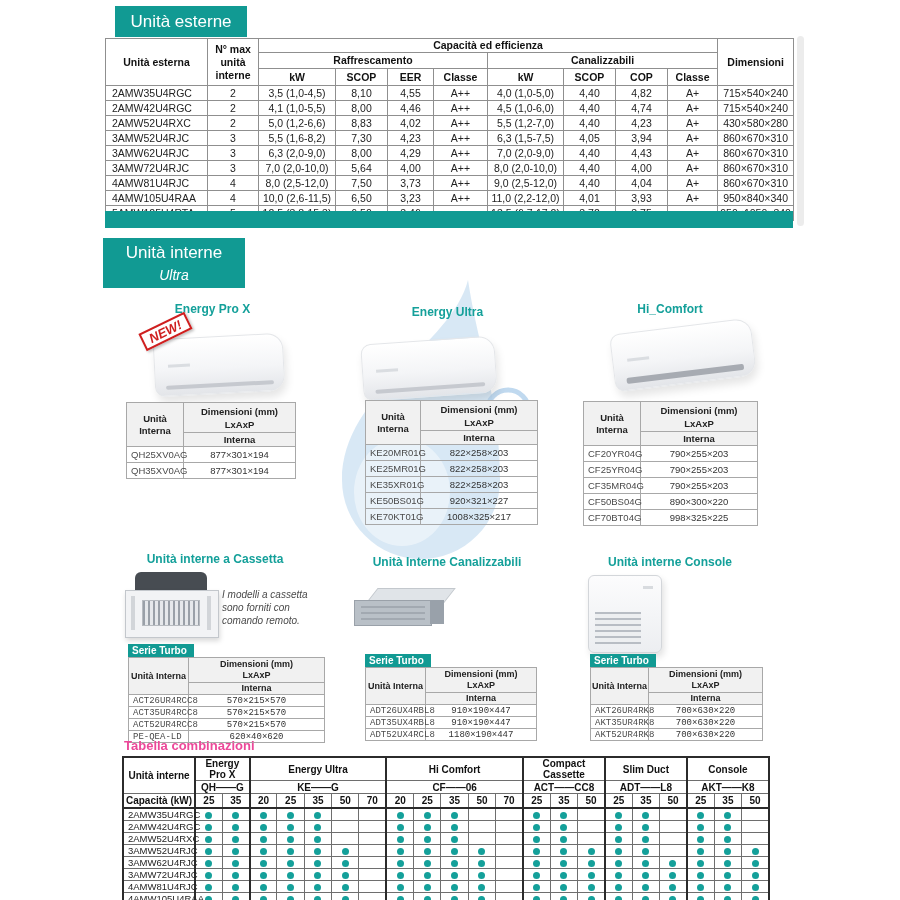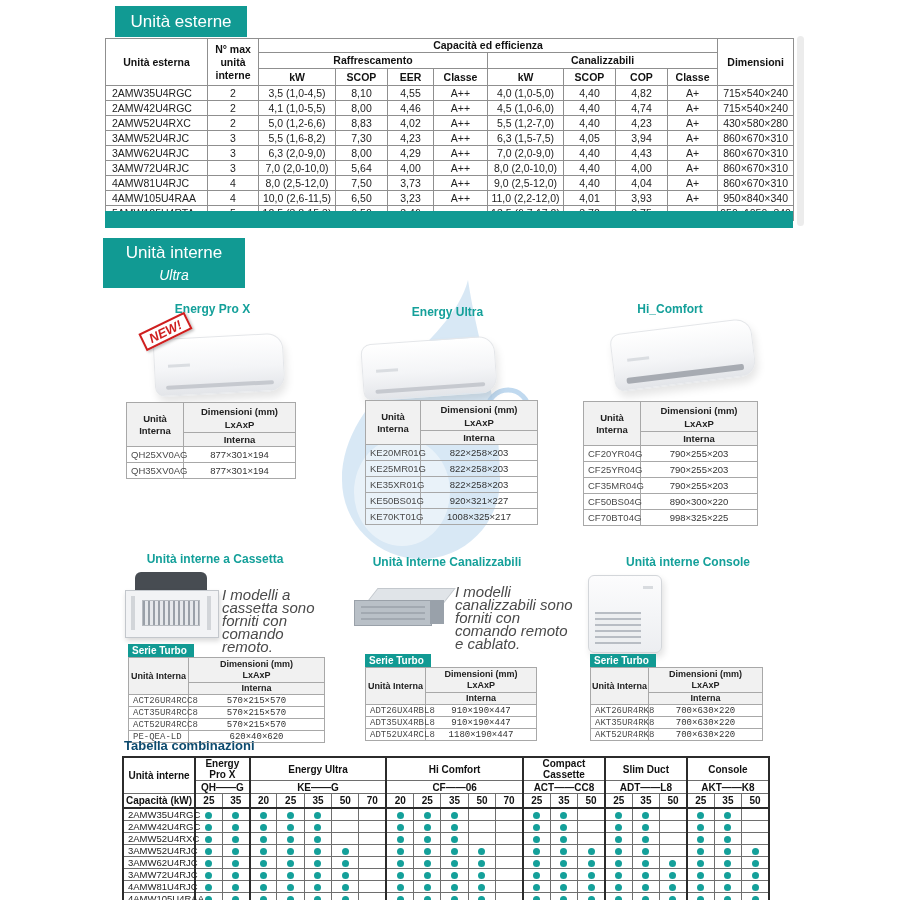--- a/index.html
+++ b/index.html
@@ -6,21 +6,21 @@
   .page{position:relative;width:900px;height:900px;background:#fff;overflow:hidden;
         font-family:"Liberation Sans",sans-serif;color:#1a1a1a;}
   
   .teal-box{position:absolute;background:#119a93;color:#fff;}
   #outdoor-title-box{left:115px;top:6px;width:132px;height:31px;font-size:17px;line-height:31px;text-align:center;}
   #indoor-title-box{left:103px;top:238px;width:142px;height:50px;text-align:center;}
   #indoor-title-box .l1{font-size:17px;line-height:26px;margin-top:2px;}
   #indoor-title-box .l2{font-size:14px;font-style:italic;line-height:18px;}
   .prod-label{position:absolute;color:#14a09a;font-weight:bold;font-size:12px;text-align:center;}
   .sec-title{position:absolute;color:#14a09a;font-weight:bold;font-size:12px;text-align:center;}
-  .combo-title{position:absolute;left:124px;top:738px;color:#0c4a6e;font-weight:bold;font-size:13px;}
+  .combo-title{position:absolute;left:124px;top:738px;color:#ec4899;font-weight:bold;font-size:13px;}
   .serie-bar{position:absolute;background:#119a93;color:#fff;font-weight:bold;font-size:10px;
              width:62px;height:13px;line-height:13px;padding-left:4px;}
   
   #outdoor-table{position:absolute;left:105px;top:38px;}
   #outdoor-table table{border-collapse:collapse;table-layout:fixed;width:688px;font-size:10.5px;}
   #outdoor-table th,#outdoor-table td{border:1px solid #8f8f8f;text-align:center;padding:0;line-height:13px;}
   #outdoor-table th{font-weight:bold;color:#111;}
   #outdoor-table tr.hA th{height:13px;}
   #outdoor-table tr.hB th{height:15px;}
   #outdoor-table tr.hC th{height:16px;}
@@ -38,21 +38,21 @@
   .spec-table .spec-sub-h{height:13px;line-height:13px;}
   .spec-table td.spec-code{text-align:left;padding-left:4px;color:#4a4a4a;}
   .spec-table td.spec-dim{text-align:center;color:#333;}
   .spec-table.tall td{height:15px;}
   .spec-table.mid td{height:15px;}
   .spec-table.small{font-size:9px;}
   .spec-table.small td{height:11px;font-family:Liberation Mono, monospace;}
   .spec-table.small .spec-dim-h{height:24px;line-height:11px;}
   .spec-table.small .spec-sub-h{height:11px;line-height:11px;}
   
-  .note{position:absolute;font-style:italic;font-size:15px;line-height:13px;color:#4a4a4a;}
+  .note{position:absolute;font-style:italic;font-size:10px;line-height:13px;color:#4a4a4a;}
   
   #combos-host{position:absolute;left:122px;top:756px;}
   #combos-host table{border-collapse:collapse;table-layout:fixed;width:648px;font-size:10px;}
   #combos-host th,#combos-host td{border:1px solid #6e6e6e;padding:0;text-align:center;}
   #combos-host th{font-weight:bold;color:#111;line-height:11px;height:12px;}
   #combos-host tr.capr th{height:13px;}
   #combos-host td{height:11px;line-height:11px;}
   #combos-host td.unit-c{text-align:left;padding-left:4px;font-size:9.5px;color:#222;}
   #combos-host .gs{border-left:2px solid #2b2b2b;}
   #combos-host table{border:2px solid #2b2b2b;}
@@ -397,21 +397,21 @@
           <tr>
             <td class="spec-code">CF70BT04G</td>
             <td class="spec-dim">998×325×225</td>
           </tr>
         </tbody>
       </table>
     </div>
 
   <div class="sec-title" style="left:125px;top:552px;width:180px;">Unità interne a Cassetta</div>
   <div class="sec-title" style="left:358px;top:555px;width:178px;">Unità Interne Canalizzabili</div>
-  <div class="sec-title" style="left:612px;top:555px;width:152px;">Unità interne Console</div>
+  <div class="sec-title" style="left:594px;top:555px;width:152px;">Unità interne Console</div>
 
   <div class="cassette" style="left:125px;top:572px;width:92px;height:66px;">
     <div class="dome"></div>
       <div class="panel"></div>
       <div class="grille"></div>
     <div class="slot" style="left:6px;"></div>
       <div class="slot" style="right:6px;"></div>
   </div>
   <div class="duct" style="left:352px;top:588px;width:95px;height:40px;">
     <div class="top"></div>
@@ -421,21 +421,20 @@
         <i style="top:17px;"></i>
       </div>
       <div class="side"></div>
   </div>
   <div class="console" style="left:588px;top:575px;width:72px;height:76px;">
     <div class="led"></div>
       <div class="grille"></div>
   </div>
 
   <div class="note" style="left:222px;top:588px;width:98px;">I modelli a cassetta sono forniti con comando remoto.</div>
-  <div class="note" style="left:455px;top:585px;width:122px;">I modelli canalizzabili sono forniti con comando remoto e cablato.</div>
 
   <div class="serie-bar" style="left:128px;top:644px;">Serie Turbo</div>
   <div class="serie-bar" style="left:365px;top:654px;">Serie Turbo</div>
   <div class="serie-bar" style="left:590px;top:654px;">Serie Turbo</div>
 
   <div class="spec-host" style="left:128px;top:657px;width:197px;">
       <table class="spec-table small">
         <colgroup>
           <col style="width: 60px;">
           <col>

